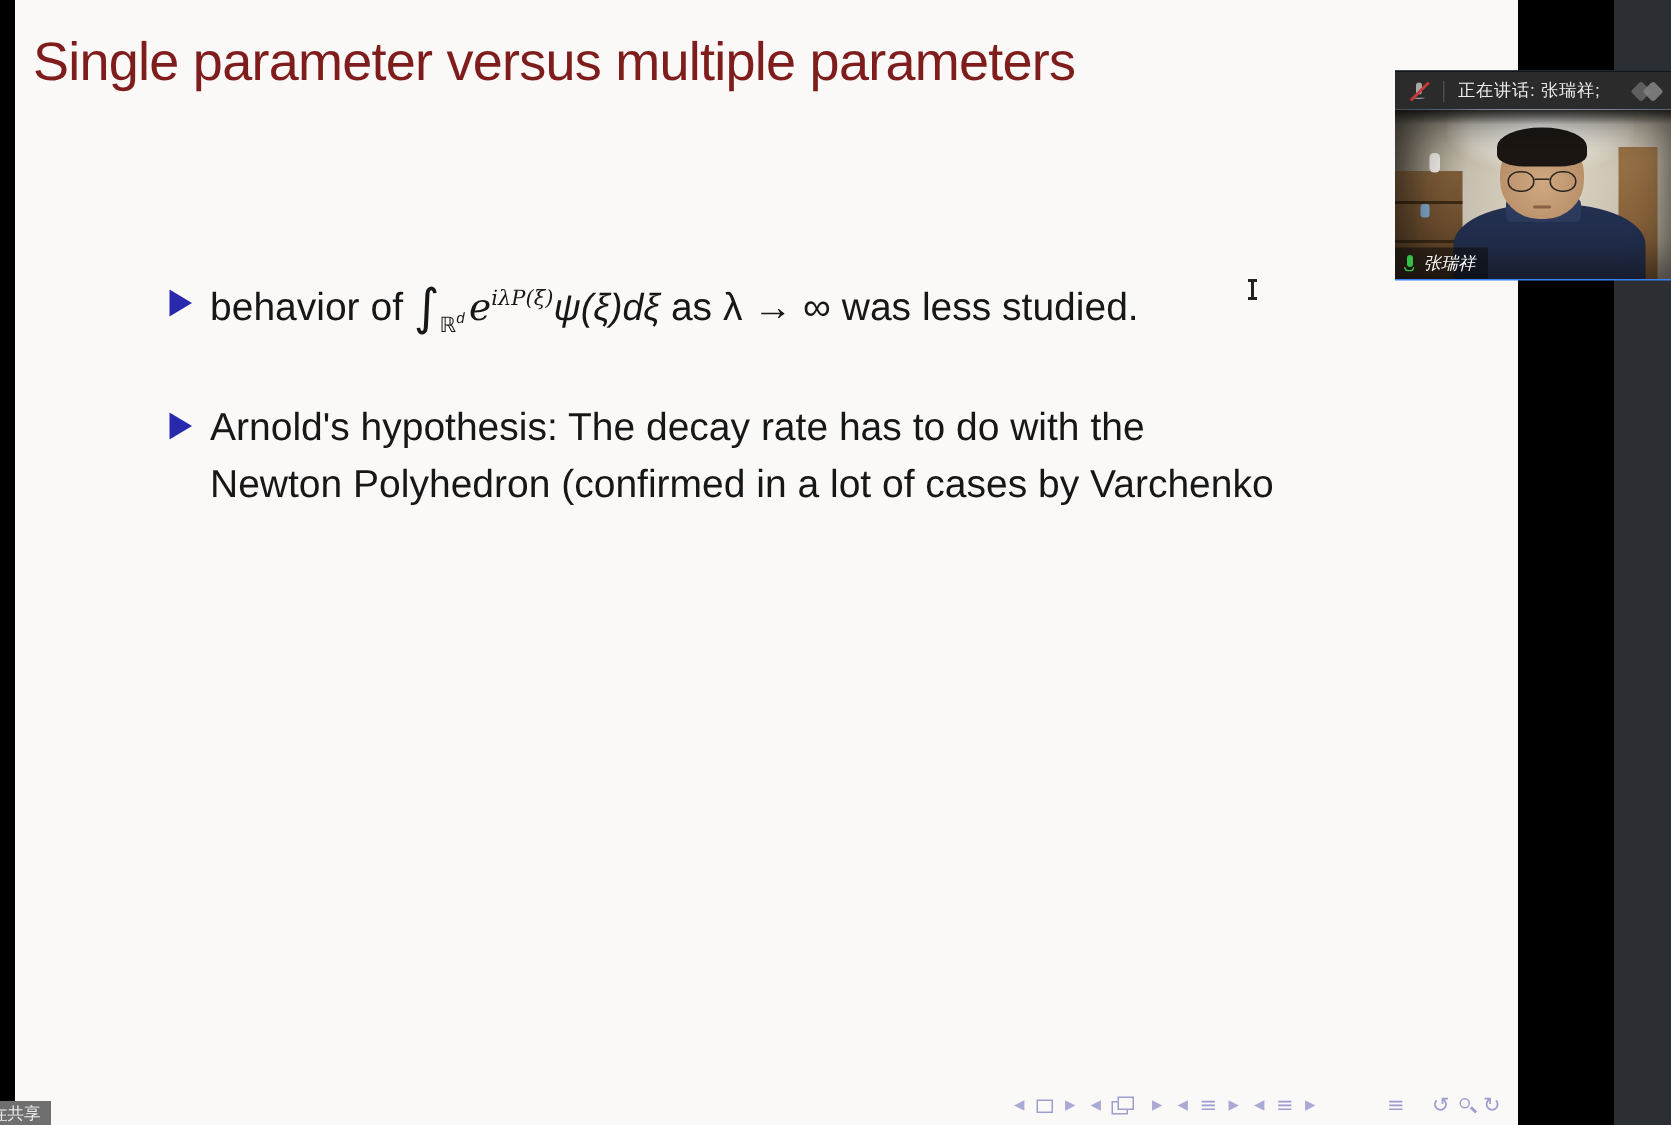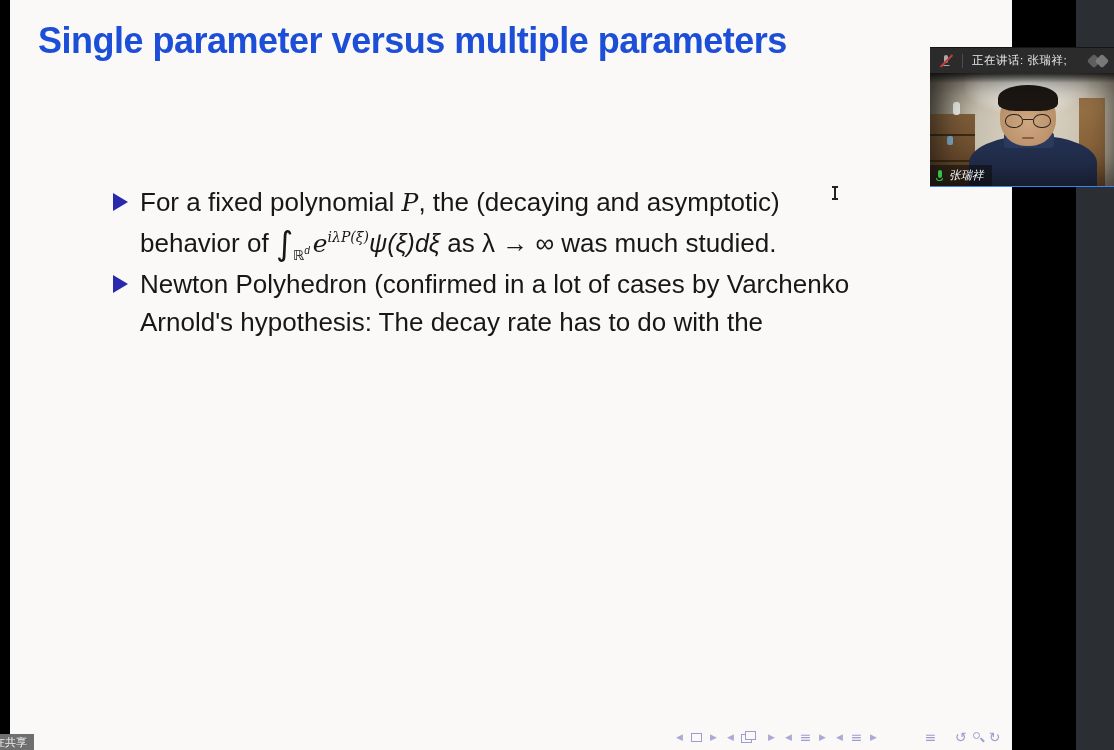--- a/index.html
+++ b/index.html
@@ -1,22 +1,22 @@
 <!DOCTYPE html>
 <html><head>
 <meta charset="utf-8">
 <style>
   html,body{margin:0;padding:0;background:#000;}
   *{box-sizing:border-box;}
   .stage{position:relative;width:1114px;height:750px;background:#000;overflow:hidden;
          font-family:"Liberation Sans","DejaVu Sans",sans-serif;}
   .right-strip{position:absolute;left:1076px;top:0;width:38px;height:750px;background:#2b2e33;}
   .slide{position:absolute;left:10px;top:0;width:1002px;height:750px;background:#faf9f8;}
-  .slide-title{position:absolute;left:28px;top:20px;font-size:36px;font-weight:700;
-               color:#1d4ed8;letter-spacing:-0.5px;white-space:nowrap;}
+  .slide-title{position:absolute;left:12px;top:20px;font-size:36px;font-weight:400;
+               color:#7f1d1d;letter-spacing:-0.5px;white-space:nowrap;}
   .bullet{position:absolute;left:103px;color:#171717;font-size:26px;line-height:38px;}
   .bullet .tri{position:absolute;left:0;top:10px;width:0;height:0;
                border-left:15px solid #2929ad;border-top:9px solid transparent;
                border-bottom:9px solid transparent;}
   .bullet .lines{margin-left:27px;}
   .bline{white-space:nowrap;}
   .b1{top:183px;} .b2{top:265px;} .b3{top:386px;} .b4{top:470px;}
   .mvar{font-style:italic;font-family:"DejaVu Serif","DejaVu Sans",serif;font-size:25px;}
   .mint{font-family:"DejaVu Sans",sans-serif;font-size:33px;position:relative;top:3px;}
   .msub{font-family:"DejaVu Sans",sans-serif;font-size:14px;position:relative;top:8px;}
@@ -100,30 +100,29 @@
 <div class="stage">
 
   <div class="right-strip"></div>
 
   <div class="slide">
     <div class="slide-title">Single parameter versus multiple parameters</div>
 
     <div class="bullet b1">
       <span class="tri"></span>
       <div class="lines">
-        <div class="bline"><span>For a fixed polynomial </span><span class="mvar">P</span><span>, the (decaying and asymptotic)</span></div>
-        <div class="bline"><span>behavior of </span><span class="mint">∫</span><span class="msub">ℝ</span><span class="msubsup">d</span><span class="mvar">e</span><span class="mexp">iλP(ξ)</span><span class="mbody">ψ(ξ)dξ</span><span> as λ → ∞ was much studied.</span></div>
+        <div class="bline"><span>behavior of </span><span class="mint">∫</span><span class="msub">ℝ</span><span class="msubsup">d</span><span class="mvar">e</span><span class="mexp">iλP(ξ)</span><span class="mbody">ψ(ξ)dξ</span><span> as λ → ∞ was less studied.</span></div>
       </div>
     </div>
 
     <div class="bullet b2">
       <span class="tri"></span>
       <div class="lines">
+        <div class="bline">Arnold's hypothesis: The decay rate has to do with the</div>
         <div class="bline">Newton Polyhedron (confirmed in a lot of cases by Varchenko</div>
-        <div class="bline">Arnold's hypothesis: The decay rate has to do with the</div>
       </div>
     </div>
 
 
 
     <div class="ibeam"></div>
 
     <div class="navbar">
       <span class="nav-ic nav-tri">◀</span>
       <span class="nav-ic nav-frame">

